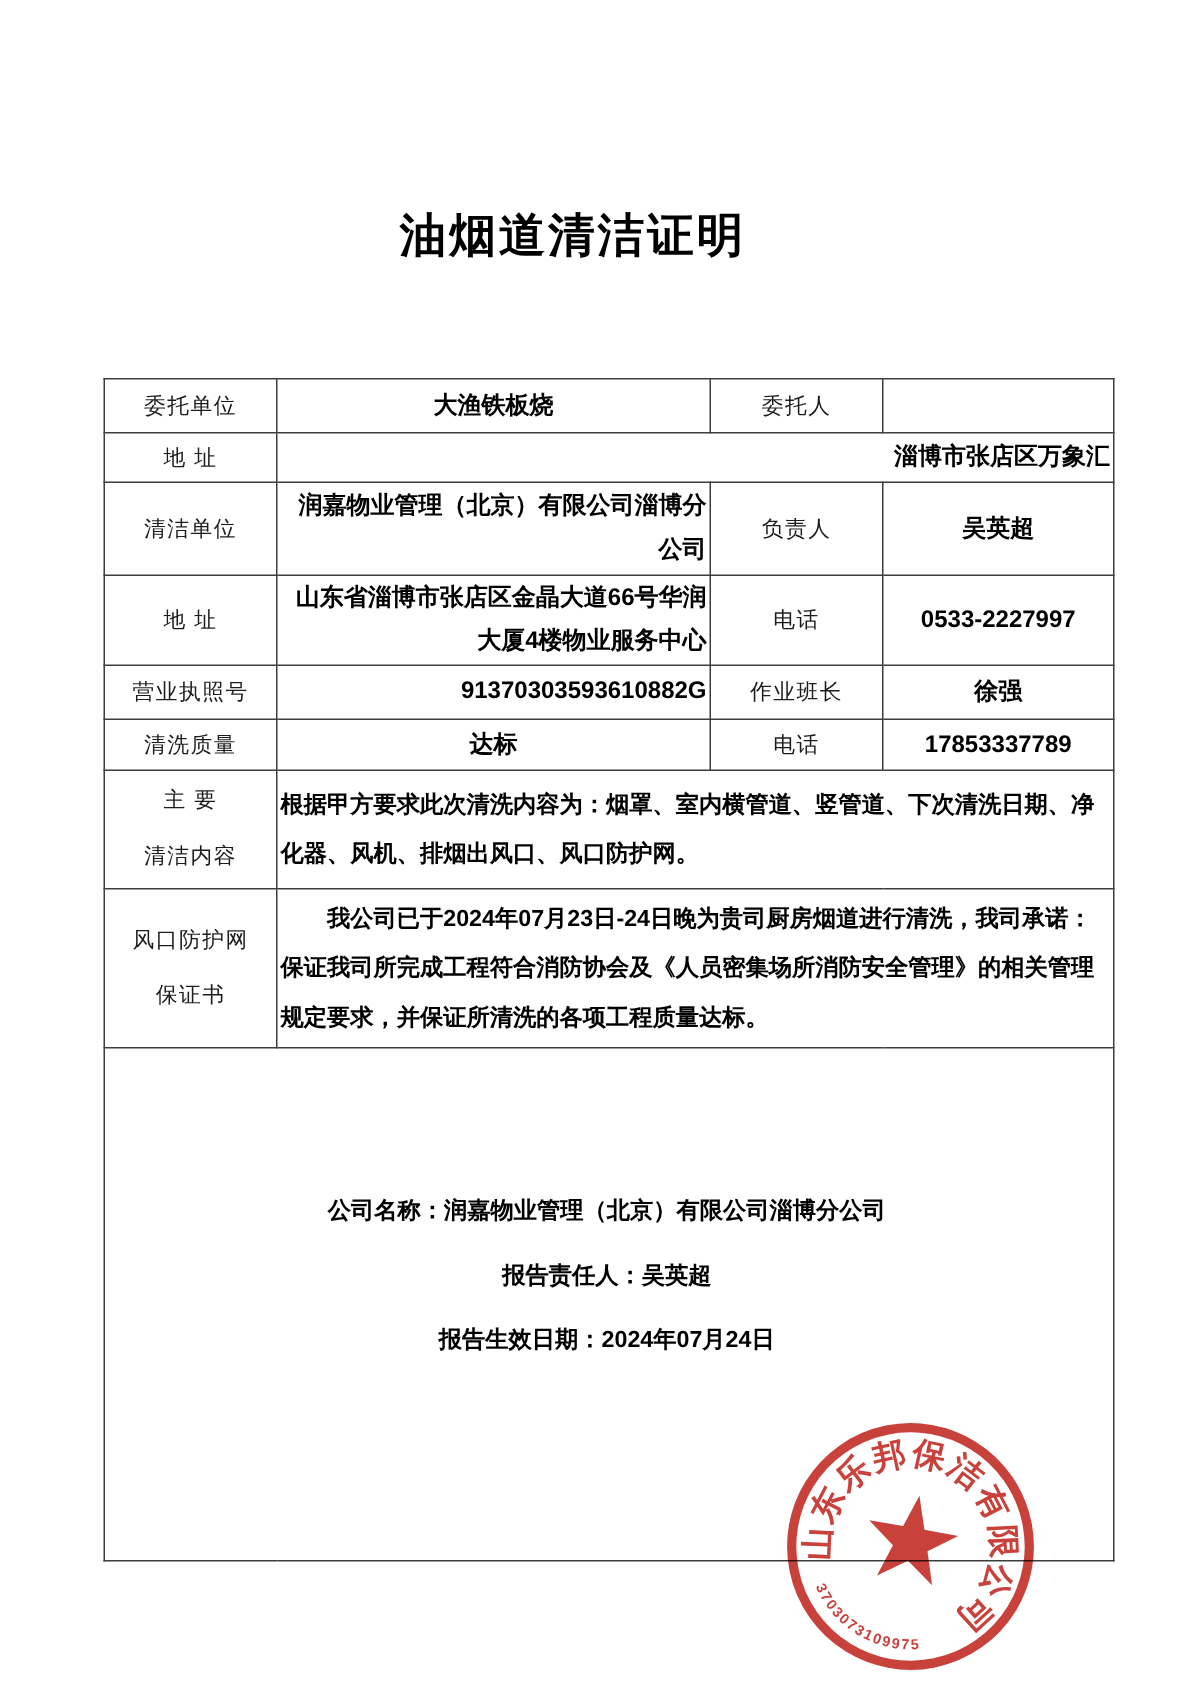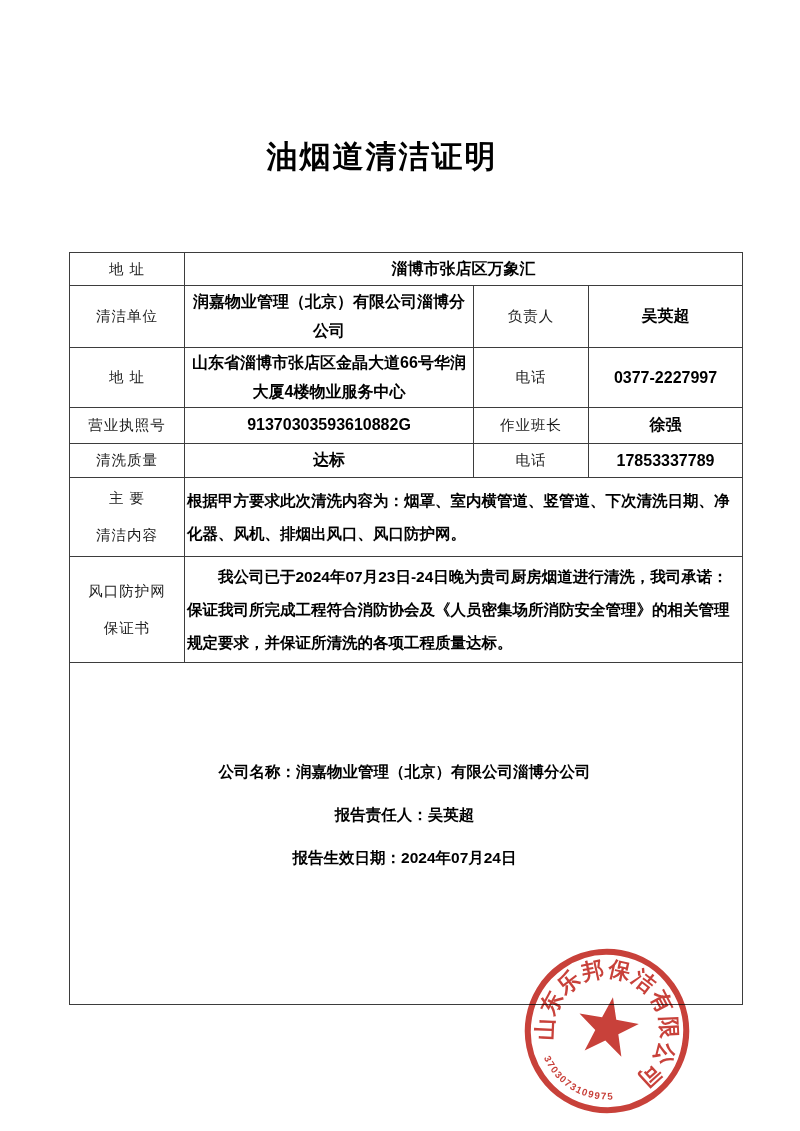--- a/index.html
+++ b/index.html
@@ -18,21 +18,21 @@
     border-collapse:collapse; table-layout:fixed;
   }
   table.cert td { border:1px solid #3d3d3d; padding:0 2px; overflow:hidden; }
   .lbl {
     text-align:center; font-size:14.5px; color:#1c1c1c; font-weight:normal;
     letter-spacing:1px;
   }
   .lbl-multi span { display:block; text-align:center; line-height:2.55; }
   .val { font-weight:bold; font-size:16px; }
   .val-center { text-align:center; }
-  .val-left { text-align:center; padding-left:8px; line-height:1.8;margin-left:16px; }
+  .val-left { text-align:right; padding-left:8px; line-height:1.8;margin-left:16px; }
   .para {
     font-weight:bold; font-size:15.5px; line-height:2.15;
     padding:2px 12px 2px 10px; text-align:left;
   }
   .para-indent { text-indent:2em; }
   .bottom-cell { vertical-align:top; }
   .footer-block { padding:100px 6px 0 3px; }
   .footer-line {
     font-weight:bold; font-size:15.5px; line-height:1.1;
     margin:0 0 26px 0; text-align:center;
@@ -53,38 +53,44 @@
 
   <table class="cert">
     <colgroup>
       <col style="width:115px">
         <col style="width:289px">
         <col style="width:115px">
         <col style="width:154px">
     </colgroup>
 
     <tbody>
+        <tr style="height:36px">
+      <td class="lbl">委托单位</td>
+      <td class="val val-center">大渔铁板烧</td>
+      <td class="lbl">委托人</td>
+      <td class="val val-center"></td>
+    </tr>
 
     <tr style="height:33px">
       <td class="lbl">地 址</td>
       <td class="val val-left" colspan="3">淄博市张店区万象汇</td>
     </tr>
 
     <tr style="height:62px">
       <td class="lbl">清洁单位</td>
       <td class="val val-left">润嘉物业管理（北京）有限公司淄博分公司</td>
       <td class="lbl">负责人</td>
       <td class="val val-center">吴英超</td>
     </tr>
 
     <tr style="height:60px">
       <td class="lbl">地 址</td>
       <td class="val val-left">山东省淄博市张店区金晶大道66号华润大厦4楼物业服务中心</td>
       <td class="lbl">电话</td>
-      <td class="val val-center">0377-2227997</td>
+      <td class="val val-center">0533-2227997</td>
     </tr>
 
     <tr style="height:36px">
       <td class="lbl">营业执照号</td>
       <td class="val val-left">91370303593610882G</td>
       <td class="lbl">作业班长</td>
       <td class="val val-center">徐强</td>
     </tr>
 
     <tr style="height:34px">

